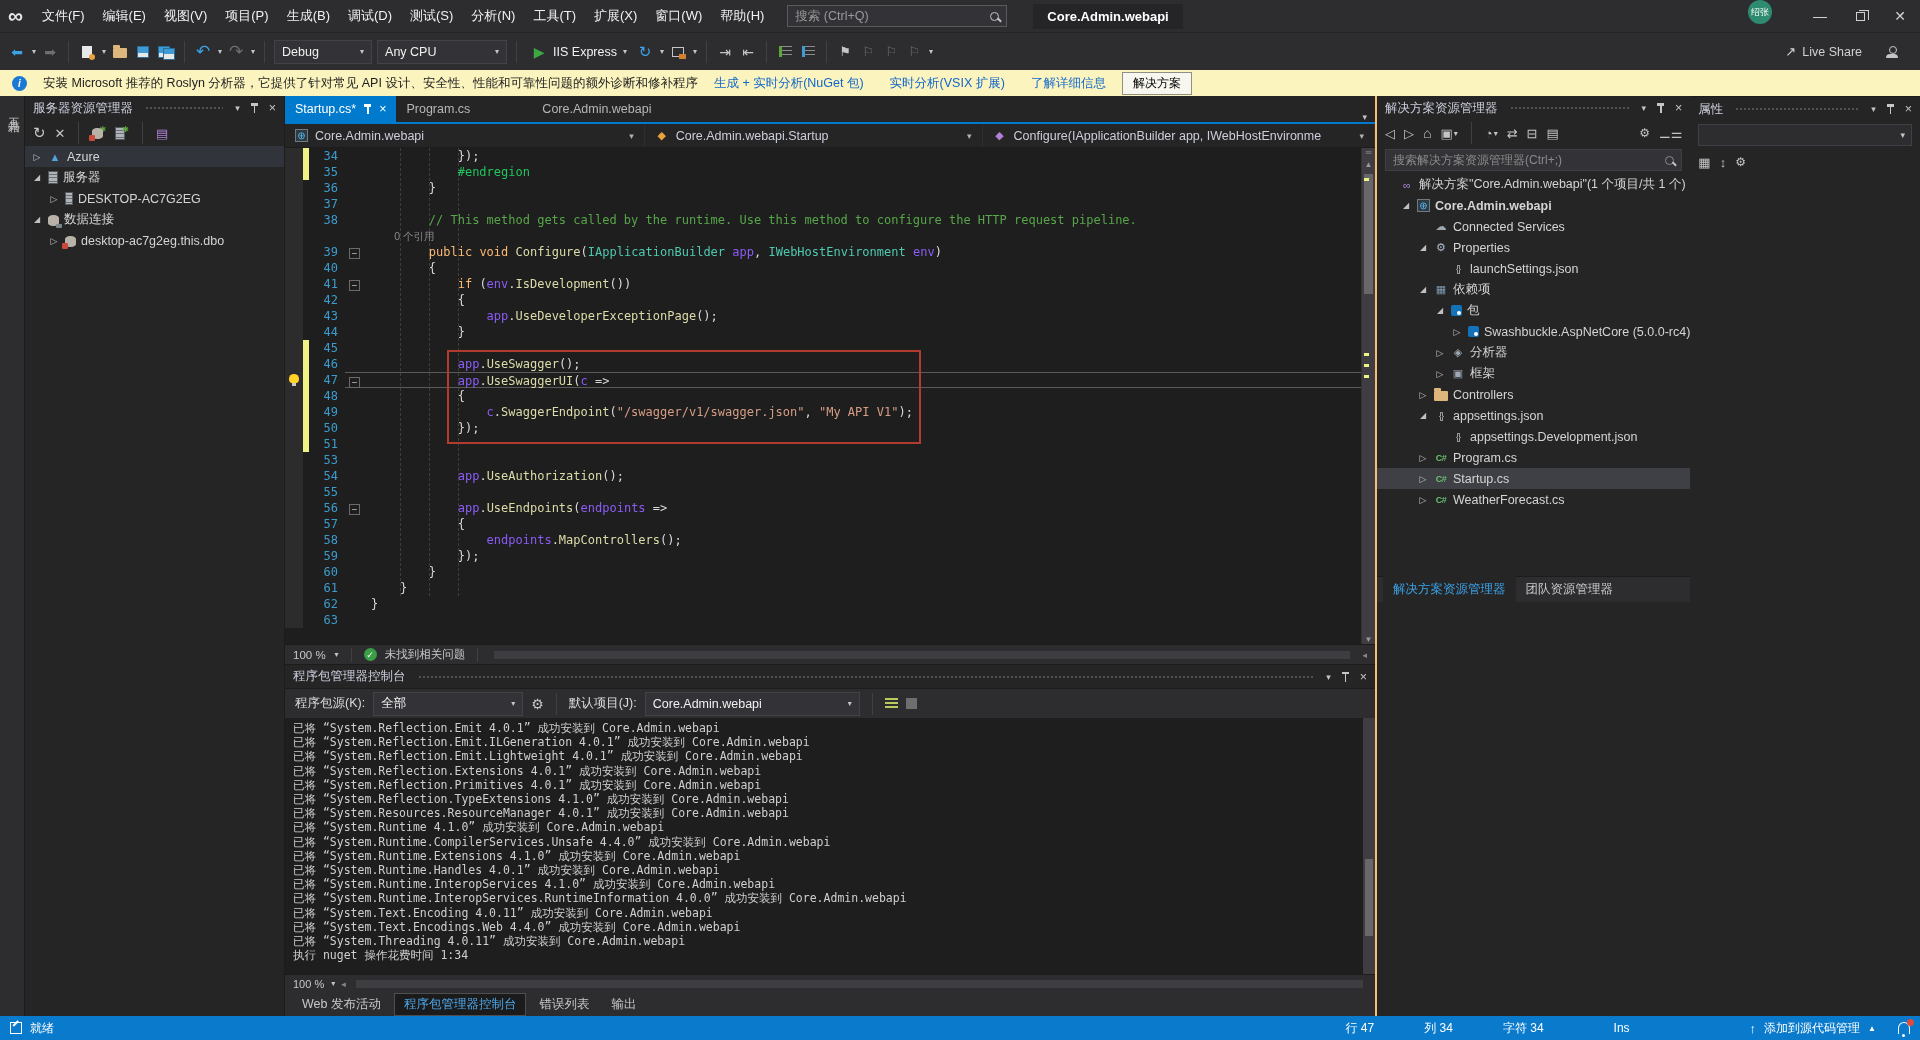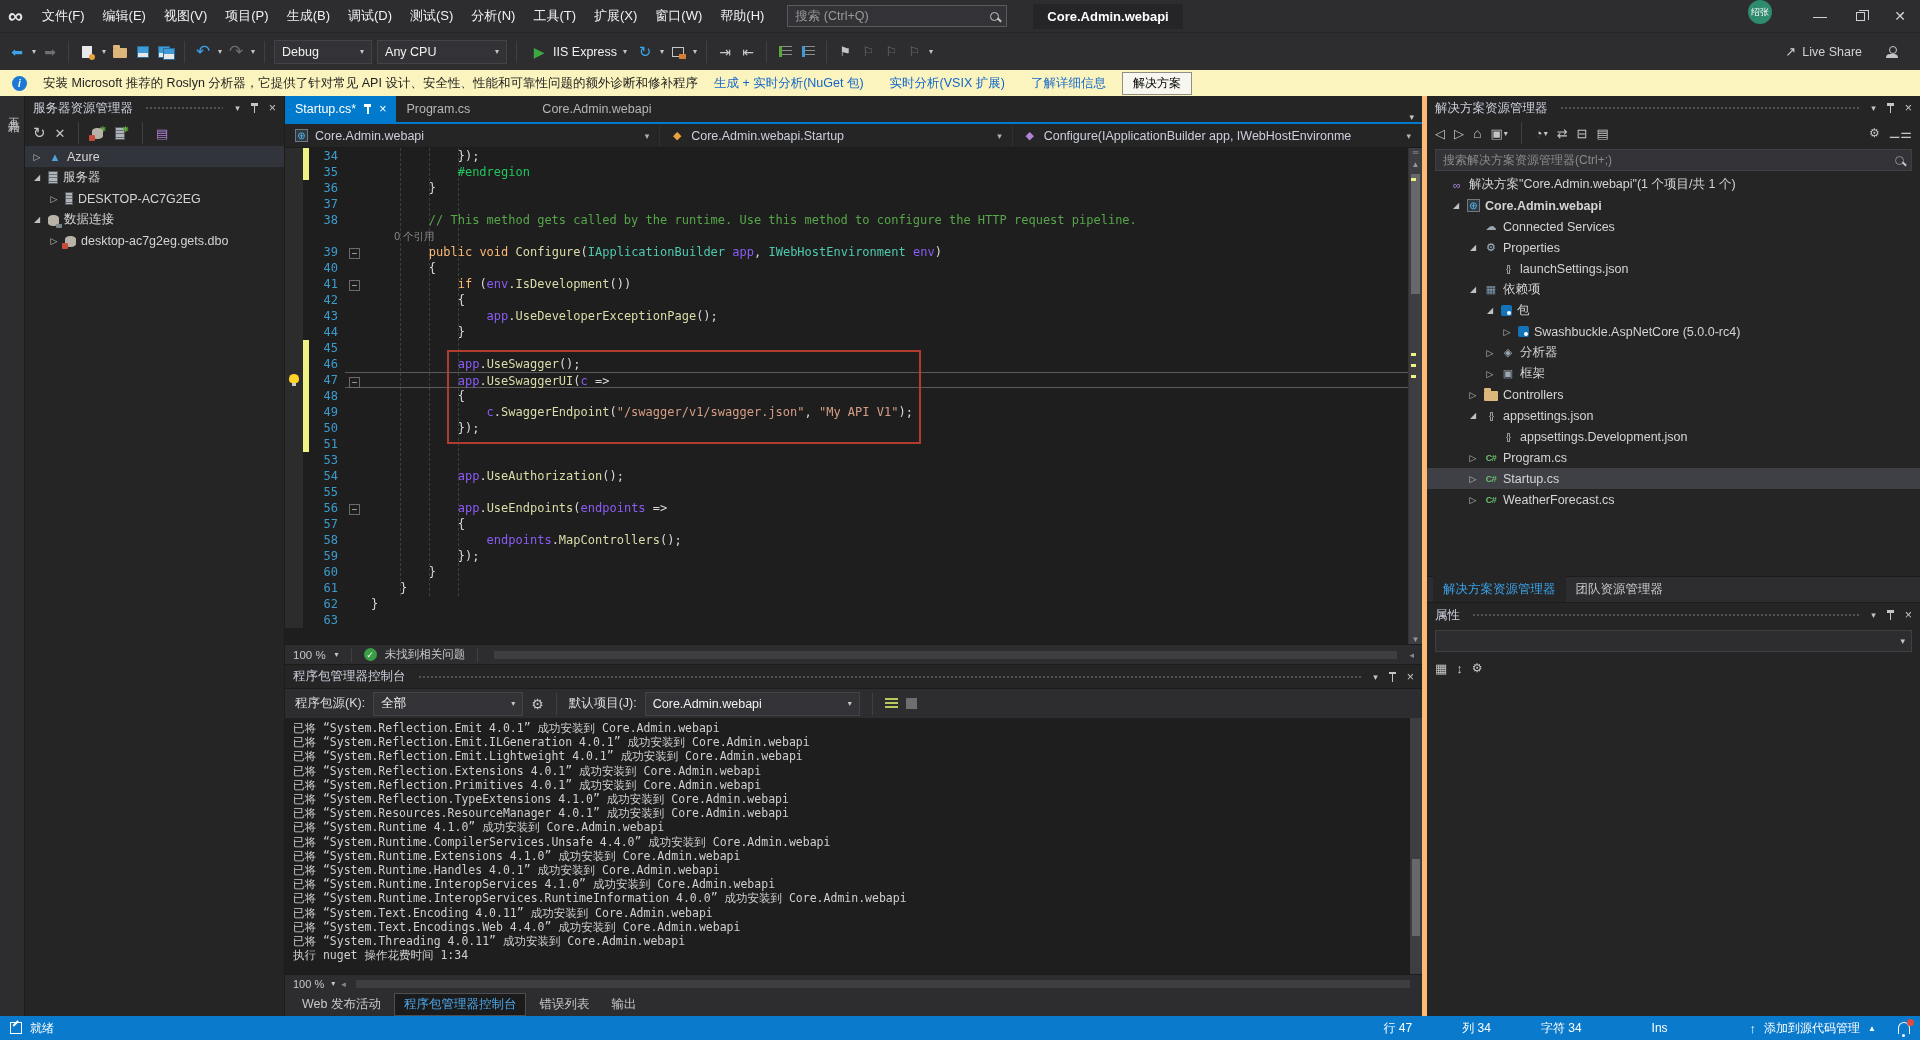--- a/index.html
+++ b/index.html
@@ -117,21 +117,21 @@
 #console-wrap{position:relative;flex:none;height:256px;background:#1E1E1E;overflow:hidden}
 #console-out{padding:3px 16px 0 8px;font-family:"DejaVu Sans Mono",monospace;font-size:11.5px;line-height:14.2px;color:#CFCFCF}
 .cline{white-space:pre}
 #console-vscroll{position:absolute;right:0;top:0;bottom:0;width:12px;background:#3E3E42}
 #console-vscroll .sc-thumb{top:55%;height:30%}
 #console-zoom{height:18px;background:#2D2D30;display:flex;align-items:center;font-size:11px;color:#C8C8C8;gap:6px;padding:0 8px;border-top:1px solid #1C1C1C;flex:none}
 #bottom-tabs{height:24px;background:#2D2D30;display:flex;align-items:center;padding-left:8px;gap:4px;font-size:12.5px;flex:none}
 .btab{padding:2px 9px;color:#C8C8C8;white-space:nowrap}
 .btab.active{color:#4DA6E8;border:1px solid #4D4D52;background:#1B1B1C}
 
-#right-dock{width:498px;background:#252526;border-left:5px solid #fdba74;display:flex;flex-direction:column;flex:none}
+#right-dock{width:545px;background:#252526;border-left:2px solid #fdba74;display:flex;flex-direction:row;flex:none}
 #sol{height:506px;display:flex;flex-direction:column;flex:none}
 #sol-search{height:22px;margin:3px 8px;background:#333337;border:1px solid #3F3F46;color:#8A8A8A;display:flex;align-items:center;padding:0 7px;font-size:12px;gap:6px}
 #sol-tree{flex:1;overflow:hidden}
 #sol-tabs{height:26px;background:#2D2D30;display:flex;align-items:center;padding-left:6px;font-size:12.5px;border-top:1px solid #1C1C1C;flex:none}
 .stab{padding:5px 10px;color:#C8C8C8;white-space:nowrap}
 .stab.active{color:#3BA3E8;background:#252526}
 #props{flex:1;display:flex;flex-direction:column;border-top:1px solid #1C1C1C}
 #props-combo{height:22px;margin:3px 8px;background:#2D2D30;border:1px solid #3F3F46;display:flex;align-items:center;justify-content:flex-end;padding:0 6px;color:#C5C5C5;font-size:9px}
 #props-empty{flex:1;background:#252526}
 
@@ -310,21 +310,21 @@
             <span>DESKTOP-AC7G2EG</span>
           </div>
           <div class="trow" style="padding-left: 6px;">
             <span class="arr exp">◢</span>
             <span class="ticon data-connections-icon"></span>
             <span>数据连接</span>
           </div>
           <div class="trow" style="padding-left: 23px;">
             <span class="arr">▷</span>
             <span class="ticon database-icon"></span>
-            <span>desktop-ac7g2eg.gets.dbo</span>
+            <span>desktop-ac7g2eg.this.dbo</span>
           </div>
         </div>
     </div>
 
     <div id="center">
       <div id="doc-tabs">
           <div class="etab active">
             <span>Startup.cs*</span>
             <span class="pin-icon"></span>
             <span>×</span>
@@ -805,21 +805,21 @@
     </div>
   </div>
 
   <div id="statusbar">
     <span class="sq-icon"></span>
     <span class="sb">就绪</span>
     <span style="margin-left:auto"></span>
     <span class="sb" style="margin-right:50px">行 47</span>
     <span class="sb" style="margin-right:50px">列 34</span>
     <span class="sb" style="margin-right:70px">字符 34</span>
-    <span class="sb" style="margin-right:82px">Ins</span>
+    <span class="sb" style="margin-right:120px">Ins</span>
     <span class="sb" style="font-size:13px">↑</span>
     <span class="sb">添加到源代码管理</span>
     <span class="sb" style="font-size:8px">▲</span>
     <span class="bell" style="margin-left:14px">
         <span class="bell-badge"></span>
       </span>
   </div>
 </div>
 
 </body></html>

